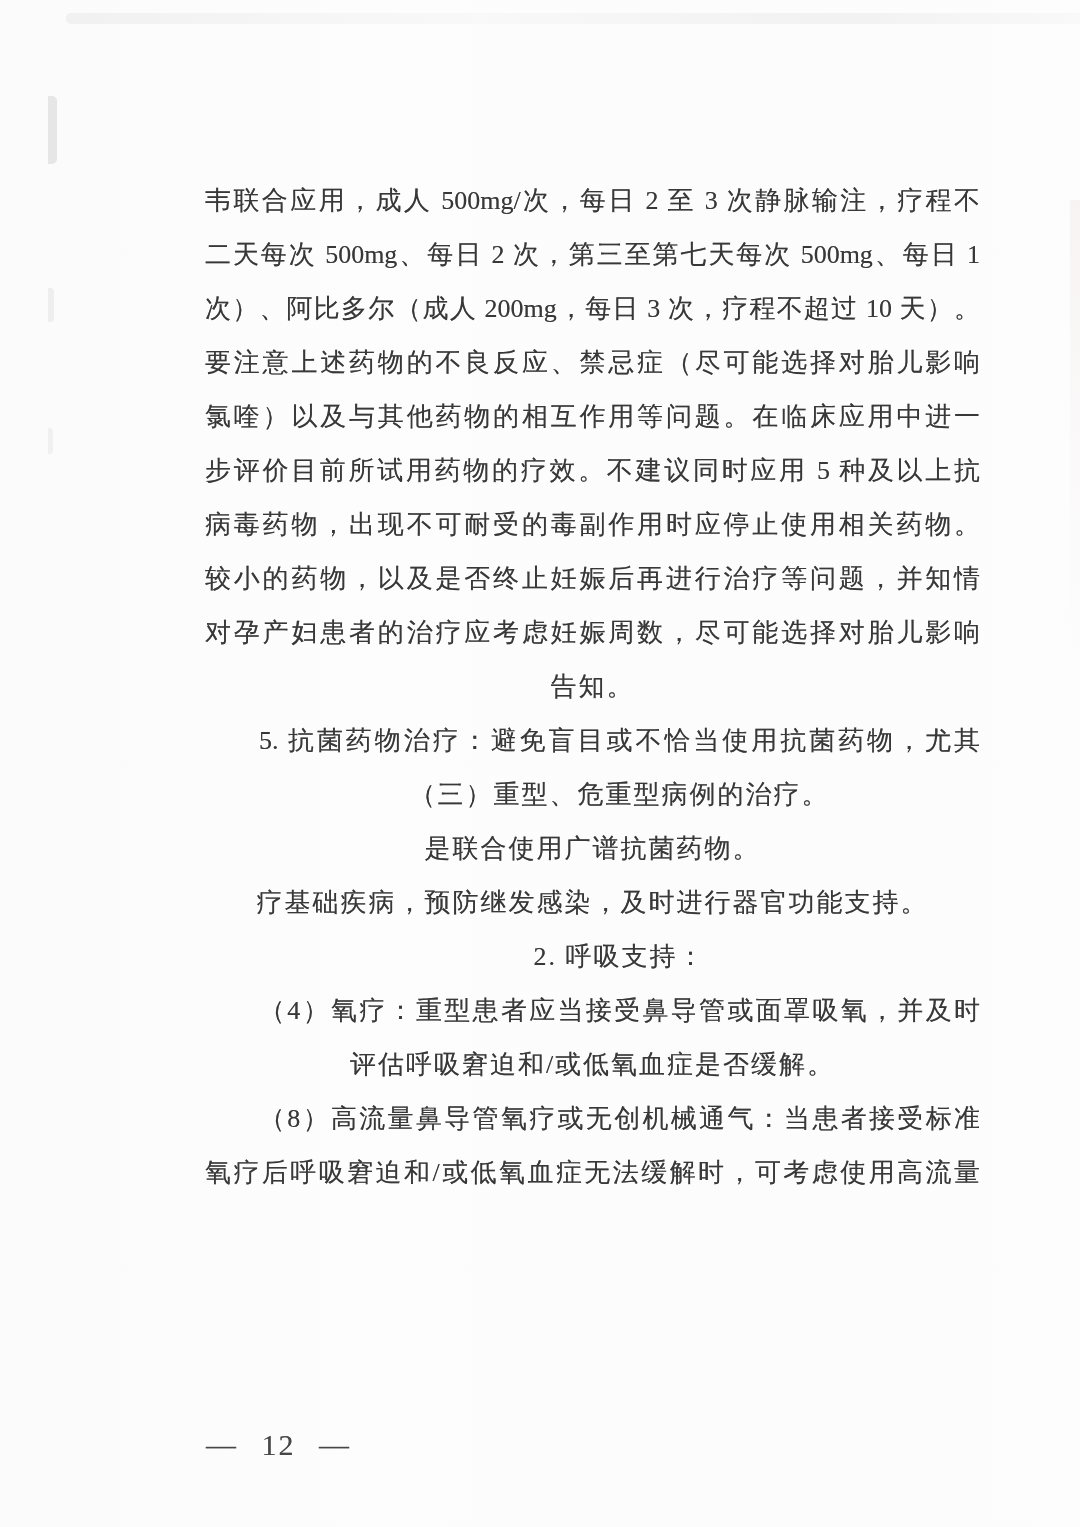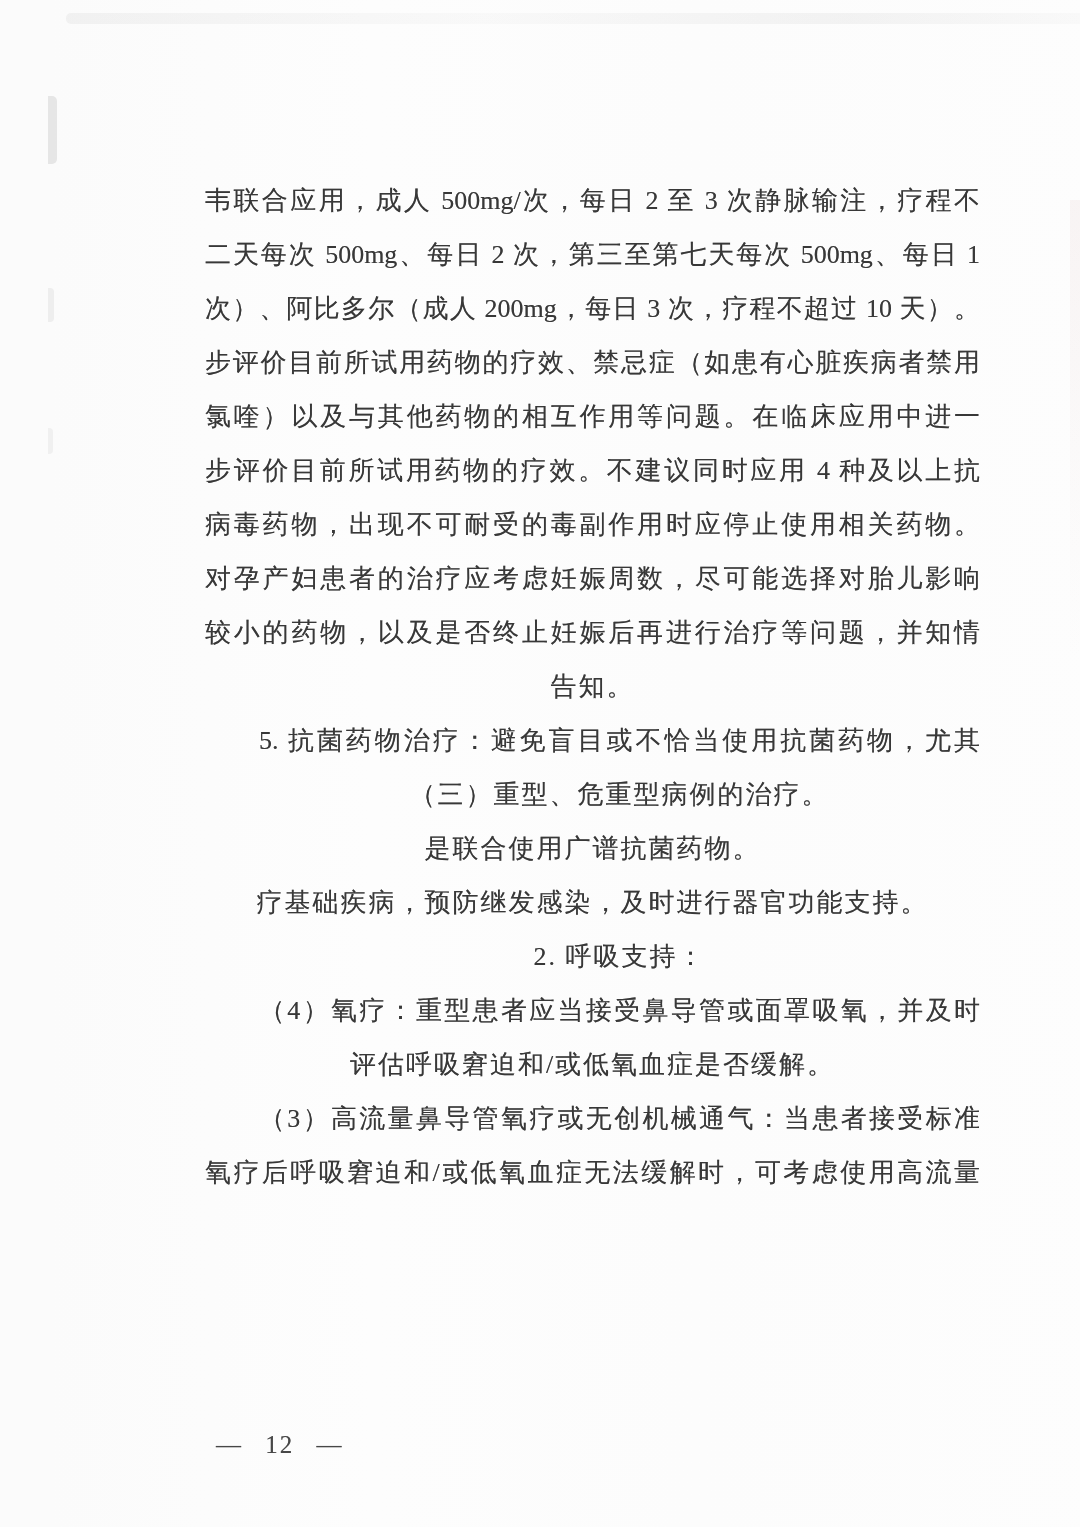--- a/index.html
+++ b/index.html
@@ -63,23 +63,23 @@
   .line.justify {
     letter-spacing: 0;
     white-space: normal;
     text-align: justify;
     text-align-last: justify;
     text-justify: inter-character;
   }
   .line.indent { padding-left: 54px; }
   .footer {
     position: absolute;
-    left: 168px;
+    left: 158px;
     top: 1430px;
-    font-size: 25px;
+    font-size: 30px;
     line-height: 30px;
     color: #474747;
     letter-spacing: 2px;
     word-spacing: 14px;
     text-shadow: 0 0 0.5px rgba(80,80,80,0.5);
   }
 </style>
 </head>
 <body>
 
@@ -87,34 +87,34 @@
   <div class="artifact artifact-top"></div>
   <div class="artifact artifact-left-1"></div>
   <div class="artifact artifact-left-2"></div>
   <div class="artifact artifact-left-3"></div>
   <div class="artifact artifact-right"></div>
 
   <main class="content" id="lines-container">
       <div class="line justify">韦联合应用，成人 500mg/次，每日 2 至 3 次静脉输注，疗程不</div>
       <div class="line justify">二天每次 500mg、每日 2 次，第三至第七天每次 500mg、每日 1</div>
       <div class="line justify">次）、阿比多尔（成人 200mg，每日 3 次，疗程不超过 10 天）。</div>
-      <div class="line justify">步评价目前所试用药物的疗效、禁忌症（如患有心脏疾病者禁用</div>
+      <div class="line justify">要注意上述药物的不良反应、禁忌症（尽可能选择对胎儿影响</div>
       <div class="line justify">氯喹）以及与其他药物的相互作用等问题。在临床应用中进一</div>
-      <div class="line justify">步评价目前所试用药物的疗效。不建议同时应用 4 种及以上抗</div>
+      <div class="line justify">步评价目前所试用药物的疗效。不建议同时应用 5 种及以上抗</div>
       <div class="line justify">病毒药物，出现不可耐受的毒副作用时应停止使用相关药物。</div>
+      <div class="line justify">较小的药物，以及是否终止妊娠后再进行治疗等问题，并知情</div>
       <div class="line justify">对孕产妇患者的治疗应考虑妊娠周数，尽可能选择对胎儿影响</div>
-      <div class="line justify">较小的药物，以及是否终止妊娠后再进行治疗等问题，并知情</div>
       <div class="line">告知。</div>
       <div class="line indent justify">5. 抗菌药物治疗：避免盲目或不恰当使用抗菌药物，尤其</div>
       <div class="line indent">（三）重型、危重型病例的治疗。</div>
       <div class="line">是联合使用广谱抗菌药物。</div>
       <div class="line">疗基础疾病，预防继发感染，及时进行器官功能支持。</div>
       <div class="line indent">2. 呼吸支持：</div>
       <div class="line indent justify">（4）氧疗：重型患者应当接受鼻导管或面罩吸氧，并及时</div>
       <div class="line">评估呼吸窘迫和/或低氧血症是否缓解。</div>
-      <div class="line indent justify">（3）高流量鼻导管氧疗或无创机械通气：当患者接受标准</div>
+      <div class="line indent justify">（8）高流量鼻导管氧疗或无创机械通气：当患者接受标准</div>
       <div class="line justify">氧疗后呼吸窘迫和/或低氧血症无法缓解时，可考虑使用高流量</div>
     </main>
 
   <footer class="footer">
     <span>— 12 —</span>
   </footer>
 </div>
 
 </body></html>

